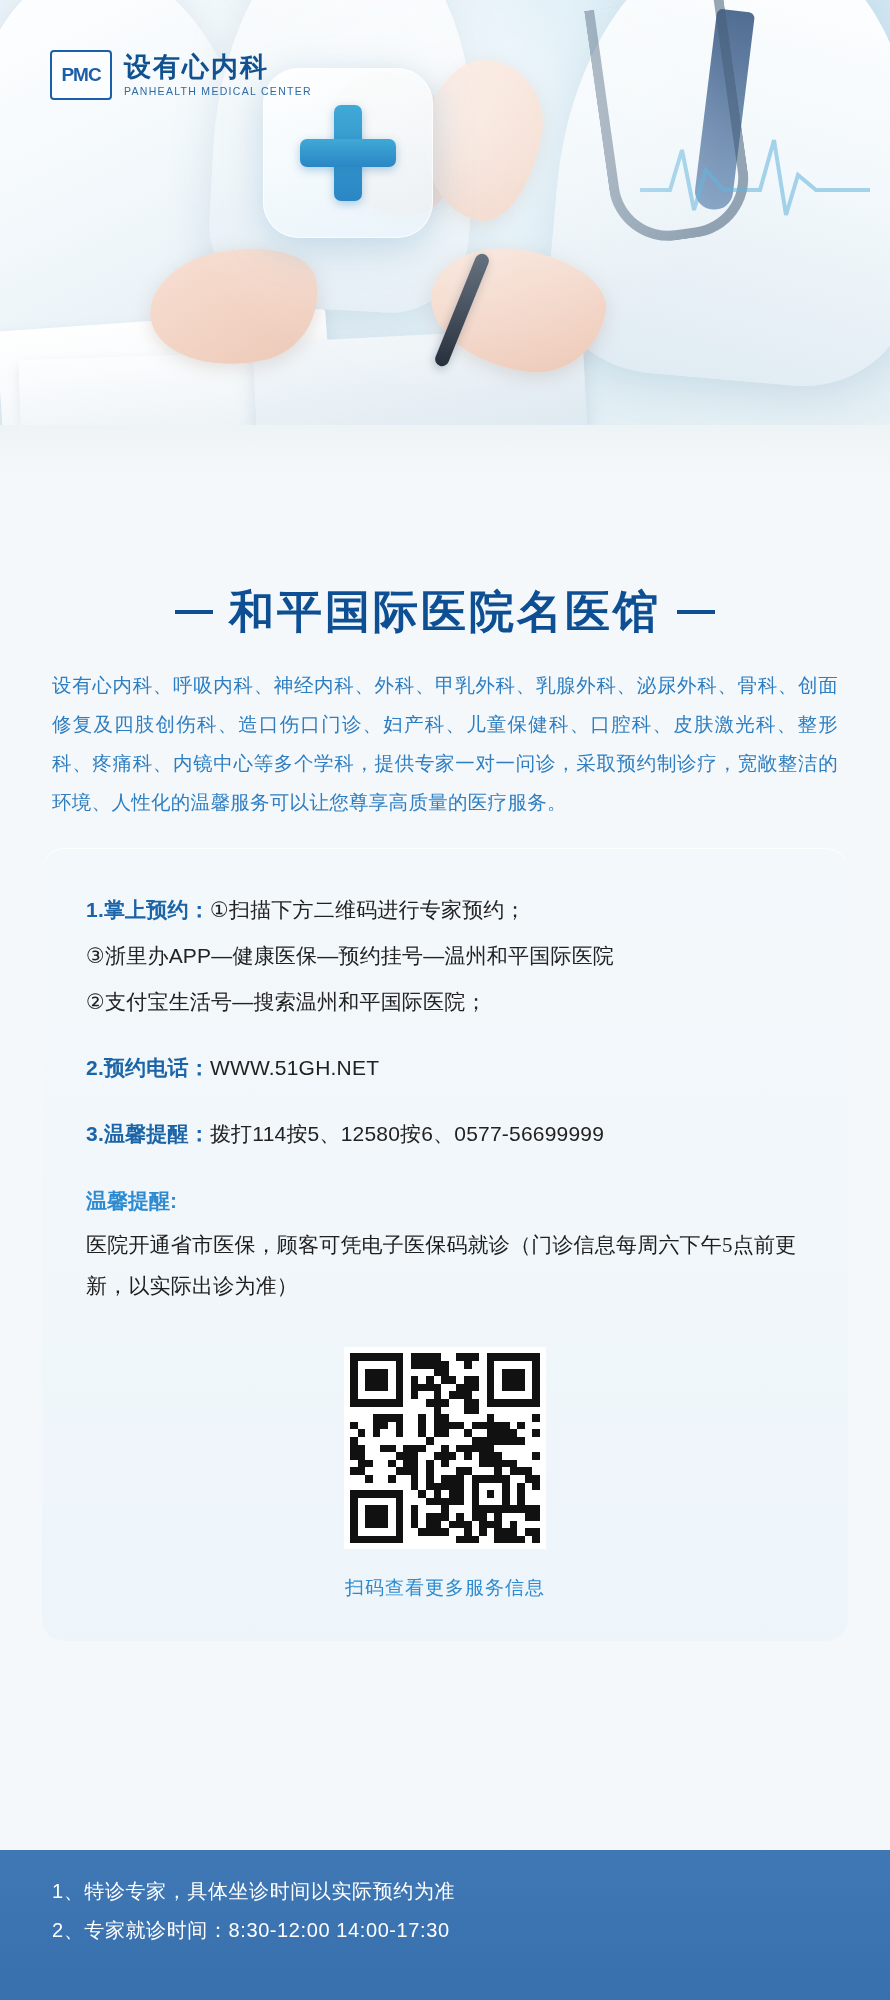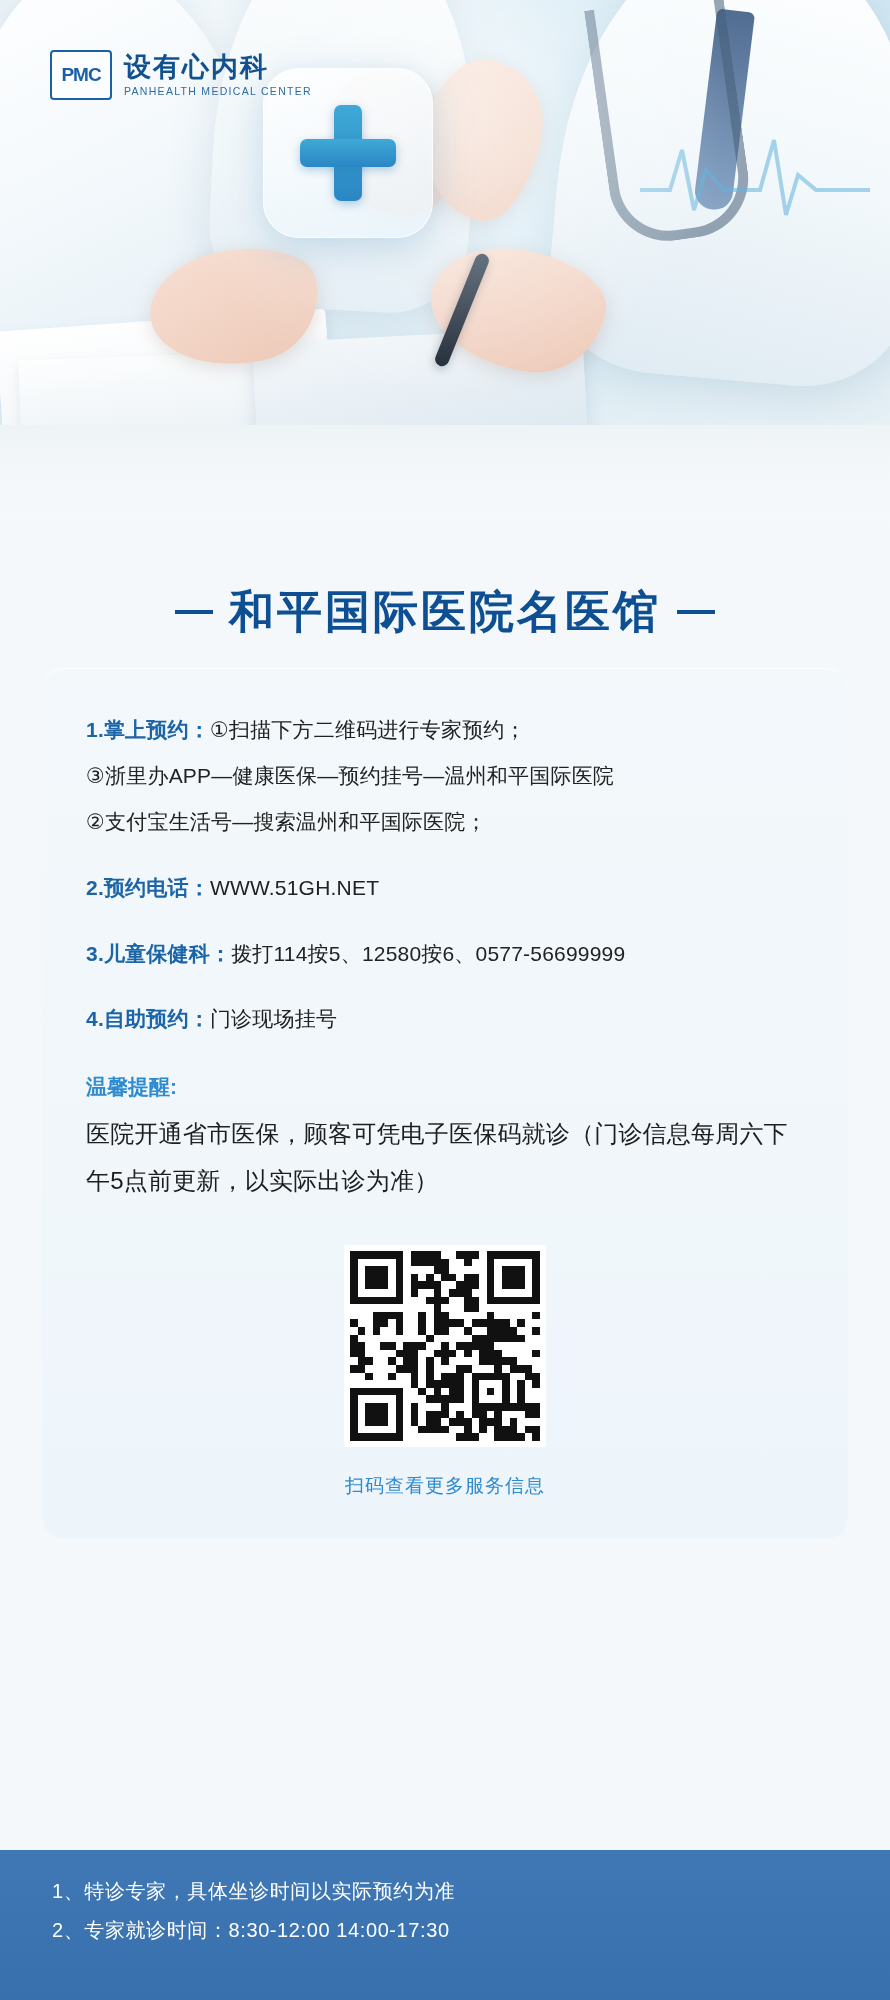--- a/index.html
+++ b/index.html
@@ -164,21 +164,21 @@
   }
   .bk-line{
     font-size:21px;line-height:1.9;color:#1e1e1e;margin-bottom:6px;
     letter-spacing:.2px;
   }
   .num{color:#1b64a8;font-weight:bold;}
   .lbl{color:#1b64a8;font-weight:bold;}
   .val{color:#222;}
   .blk{margin-bottom:26px;}
   .tip-title{color:#2e8bd0;font-size:21px;font-weight:bold;margin:34px 0 10px 0;}
-  .tip-body{font-size:24px;line-height:1.95;color:#1e1e1e;letter-spacing:.2px;}
+  .tip-body{font-size:21px;line-height:1.95;color:#1e1e1e;letter-spacing:.2px;font-family:Liberation Serif, serif;}
 
   
   .qr-wrap{margin-top:40px;display:flex;flex-direction:column;align-items:center;}
   .qr{
     width:190px;height:190px;background:#fff;padding:6px;
     display:grid;grid-template-columns:repeat(25,1fr);grid-template-rows:repeat(25,1fr);
   }
   .qr i{display:block;background:#111;}
   .qr-cap{margin-top:26px;color:#2e8bd0;font-size:19px;letter-spacing:1px;}
 
@@ -232,48 +232,44 @@
   </div>
 
   <div class="title-wrap">
     <div class="main-title">
       <span class="dash"></span>
       <span>和平国际医院名医馆</span>
       <span class="dash"></span>
     </div>
   </div>
 
+  <div class="intro">设有心内科、呼吸内科、神经内科、外科、甲乳外科、乳腺外科、泌尿外科、骨科、创面修复及四肢创伤科、造口伤口门诊、妇产科、儿童保健科、口腔科、皮肤激光科、整形科、疼痛科、内镜中心等多个学科，提供专家一对一问诊，采取预约制诊疗，宽敞整洁的环境、人性化的温馨服务可以让您尊享高质量的医疗服务。</div>
 
   <div class="card">
 
     <div class="blk">
       <div class="bk-line">
         <span class="num">1.</span><span class="lbl">掌上预约：</span><span class="val">①扫描下方二维码进行专家预约；</span>
       </div>
       <div class="bk-line val">③浙里办APP—健康医保—预约挂号—温州和平国际医院</div>
       <div class="bk-line val">②支付宝生活号—搜索温州和平国际医院；</div>
     </div>
 
     <div class="blk">
       <div class="bk-line">
         <span class="num">2.</span><span class="lbl">预约电话：</span><span class="val">WWW.51GH.NET</span>
       </div>
     </div>
 
     <div class="blk">
       <div class="bk-line">
-        <span class="num">3.</span><span class="lbl">儿童保健科：</span><span class="val">拨打114按5、12580按6、0577-56699999</span>
+        <span class="num">3.</span><span class="lbl">温馨提醒：</span><span class="val">拨打114按5、12580按6、0577-56699999</span>
       </div>
     </div>
 
-    <div class="blk">
-      <div class="bk-line">
-        <span class="num">4.</span><span class="lbl">自助预约：</span><span class="val">门诊现场挂号</span>
-      </div>
-    </div>
 
     <div class="tip-title">温馨提醒:</div>
     <div class="tip-body">医院开通省市医保，顾客可凭电子医保码就诊（门诊信息每周六下午5点前更新，以实际出诊为准）</div>
 
     <div class="qr-wrap">
       <div class="qr" id="qr">
           <i></i>
           <i></i>
           <i></i>
           <i></i>

